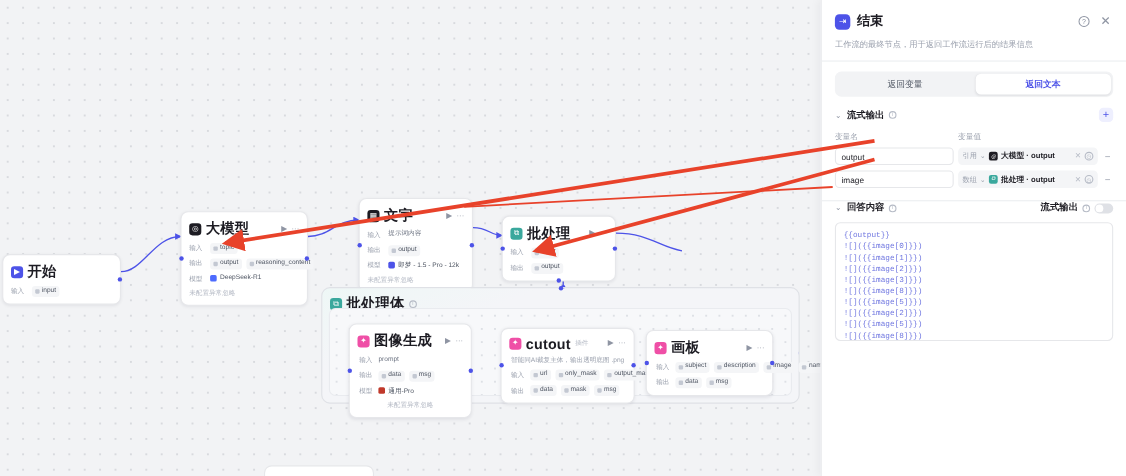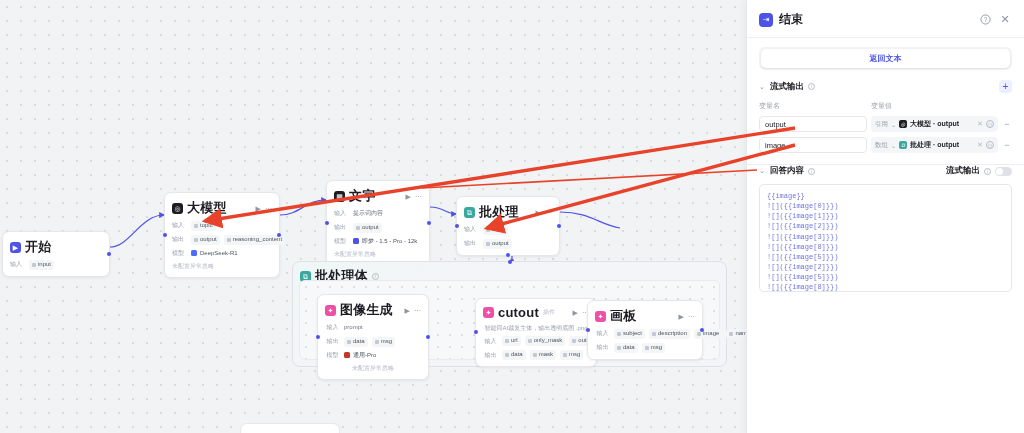--- a/index.html
+++ b/index.html
@@ -340,21 +340,21 @@
         <span class="mdl">
           <i class="mdl-ico" style="background:#c0392b;"></i>
           <span>通用-Pro</span>
         </span>
       </div>
       <div class="tail">未配置异常忽略</div>
       <span class="port l"></span>
       <span class="port r"></span>
     </div>
 
-    <div class="node" style="left:162px; top:36px; width:122px;margin-left:20px;">
+    <div class="node" style="left:162px; top:36px; width:122px;">
       <div class="node-hd">
         <span class="node-ico" style="background:#ef4fa6;">✦</span>
         <span class="node-title">cutout</span>
         <span class="chip-more">插件</span>
         <span class="node-hd-sp"></span>
         <span class="hd-act">▶</span>
         <span class="hd-act">···</span>
       </div>
       <div class="node-desc">智能同AI裁复主体，输出透明底图 .png</div>
       <div class="row">
@@ -446,24 +446,26 @@
       <span class="p-title">结束</span>
       <span class="p-sp"></span>
       <span class="p-ic-btn">
         <svg width="11" height="11" viewBox="0 0 12 12">
             <circle cx="6" cy="6" r="5" fill="none" stroke="#8f95a3" stroke-width="1"></circle>
             <text x="6" y="8.6" font-size="7" text-anchor="middle" fill="#8f95a3" font-family="Liberation Sans">?</text>
           </svg>
       </span>
       <span class="p-ic-btn">✕</span>
     </div>
+    <div class="p-desc">工作流的最终节点，用于返回工作流运行后的结果信息</div>
   </div>
   <div class="p-divider"></div>
 
   <div class="tabs">
+    <div class="tab">返回变量</div>
     <div class="tab active">返回文本</div>
   </div>
 
   <div class="sect">
     <div class="sect-hd">
       <span class="caret">⌄</span>
       <span class="sect-title">流式输出</span>
       <span class="info-i">i</span>
       <span class="sect-sp"></span>
       <span class="add-btn">+</span>
@@ -514,21 +516,21 @@
       <span class="sect-sp"></span>
       <span class="sect-title">流式输出</span>
       <span class="info-i">i</span>
       <span class="toggle">
           <i class="knob"></i>
         </span>
     </div>
   </div>
 
   <div class="code">
-    <div>{{image}}</div>
+    <div>{{output}}</div>
     <div>![]({{image[0]}})</div>
     <div>![]({{image[1]}})</div>
     <div>![]({{image[2]}})</div>
     <div>![]({{image[3]}})</div>
     <div>![]({{image[8]}})</div>
     <div>![]({{image[5]}})</div>
     <div>![]({{image[2]}})</div>
     <div>![]({{image[5]}})</div>
     <div>![]({{image[8]}})</div>
 

